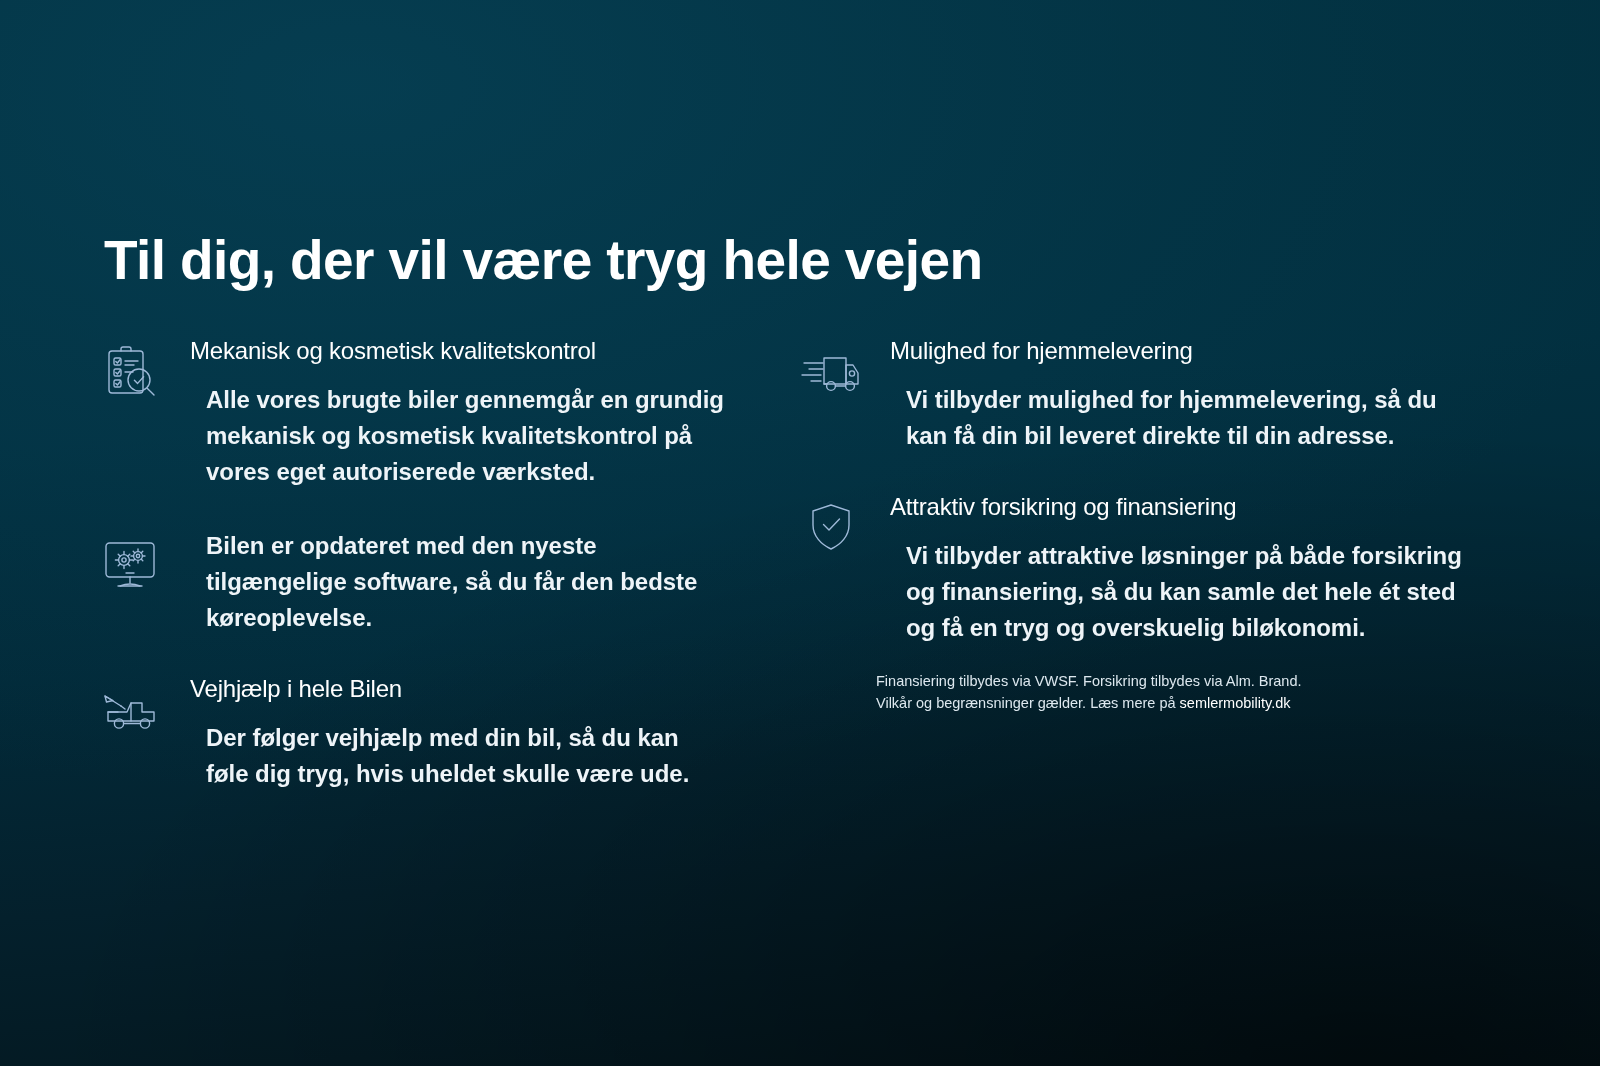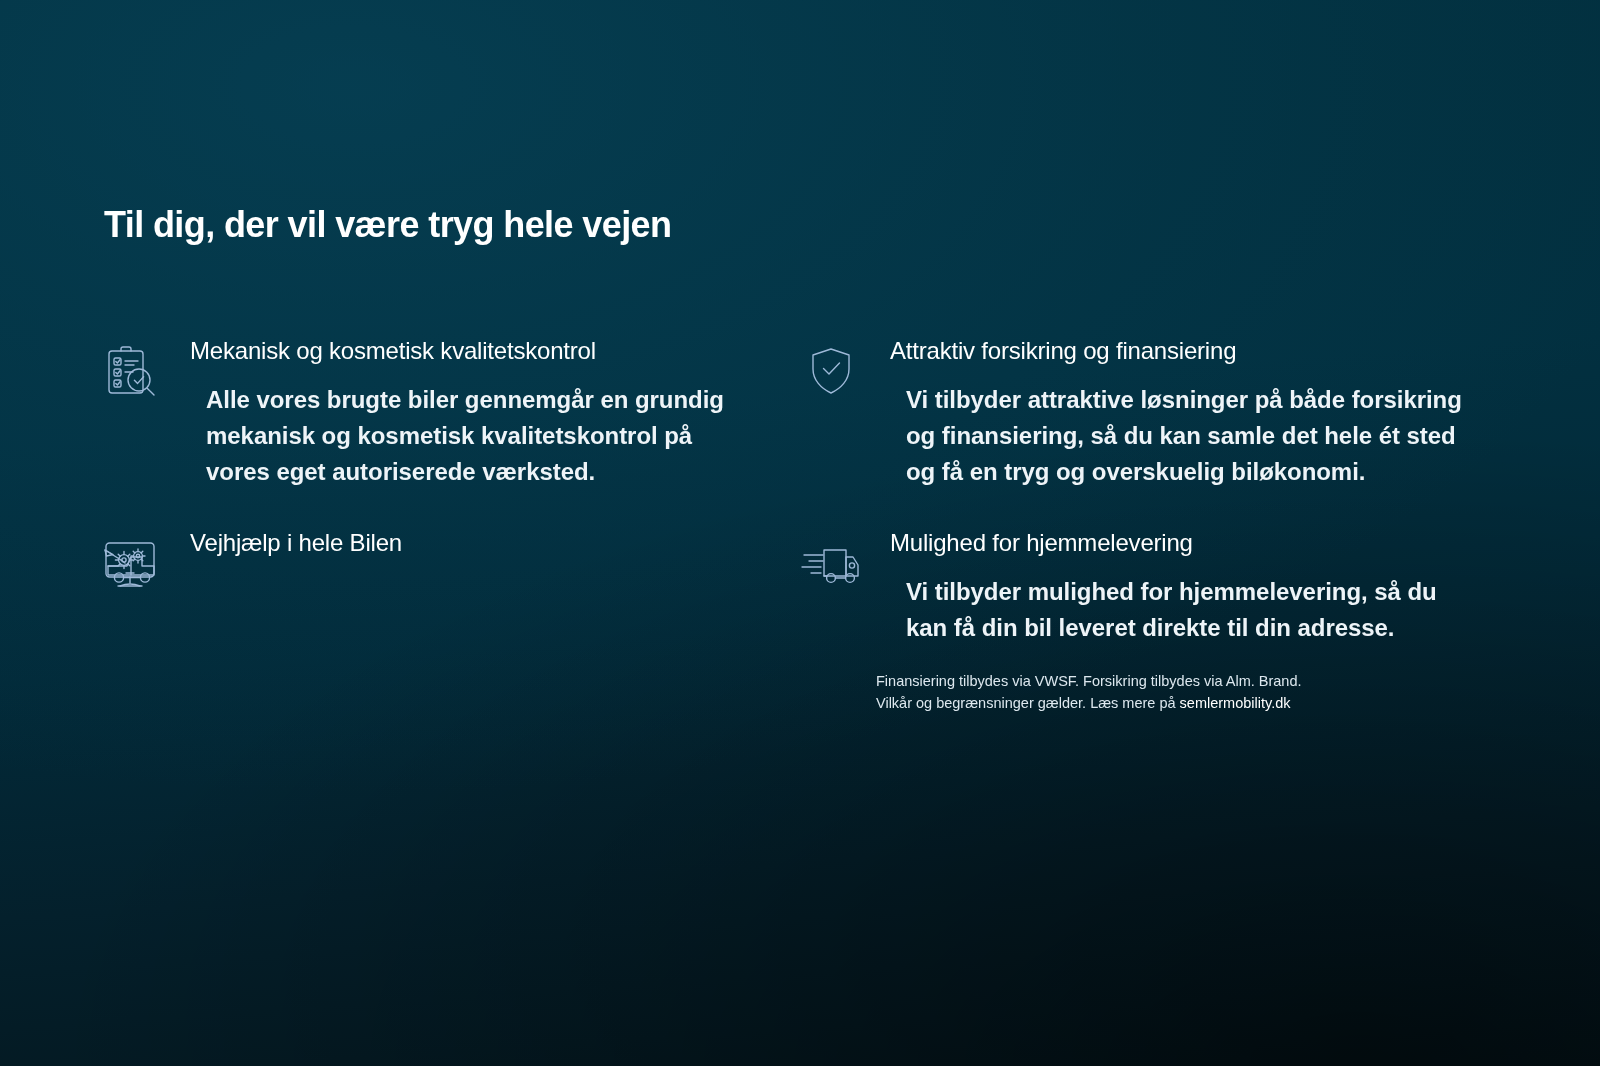--- a/index.html
+++ b/index.html
@@ -25,22 +25,22 @@
       radial-gradient(120% 95% at 22% 8%, rgba(8,72,95,0.55) 0%, rgba(8,72,95,0.18) 42%, rgba(0,0,0,0) 70%),
       radial-gradient(110% 80% at 85% 100%, rgba(0,0,0,0.55) 0%, rgba(0,0,0,0.20) 45%, rgba(0,0,0,0) 75%),
       linear-gradient(176deg, #02303f 0%, #023040 38%, #022a39 58%, #04202c 78%, #041a23 92%, #04161d 100%);
     overflow: hidden;
   }
 
   
   .headline {
     position: absolute;
     left: 104px;
-    top: 181px;
-    font-size: 36px;
+    top: 193px;
+    font-size: 55px;
     line-height: 1.12;
     font-weight: 700;
     letter-spacing: -0.6px;
     color: #ffffff;
     white-space: nowrap;
   }
 
   
   .columns {
     position: absolute;
@@ -203,53 +203,44 @@
             <path d="M20 50 q10-4 20 0"></path>
             <line x1="18" y1="50" x2="42" y2="50"></line>
             <circle cx="24" cy="24" r="5.4"></circle>
             <circle cx="24" cy="24" r="2.1"></circle>
             <path d="M24 15.4 v3 M24 29.6 v3 M15.4 24 h3 M29.6 24 h3 M18.2 18.2 l2.1 2.1 M27.7 27.7 l2.1 2.1 M29.8 18.2 l-2.1 2.1 M20.3 27.7 l-2.1 2.1"></path>
             <circle cx="38" cy="20" r="4.4"></circle>
             <circle cx="38" cy="20" r="1.7"></circle>
             <path d="M38 13 v2.4 M38 24.6 v2.4 M31 20 h2.4 M42.6 20 h2.4 M33.2 15.2 l1.7 1.7 M41.1 23.1 l1.7 1.7 M42.8 15.2 l-1.7 1.7 M34.9 23.1 l-1.7 1.7"></path>
           </svg>
         </span>
+        <p class="feature-body">Bilen er opdateret med den nyeste tilgængelige software, så du får den bedste køreoplevelse.</p>
       </div>
 
       <div class="feature">
         <span class="feature-icon">
           <svg viewBox="0 0 62 56" aria-hidden="true">
             <path d="M8 39 h46 v-9 h-12 v-9 h-11 l-4 9 h-19 z"></path>
             <line x1="31" y1="21" x2="31" y2="39"></line>
             <circle cx="19" cy="41.5" r="4.6"></circle>
             <circle cx="45" cy="41.5" r="4.6"></circle>
             <path d="M23.6 41.5 h16.8"></path>
             <path d="M5 14 l16 10"></path>
             <path d="M5 14 l1.5 6 l6.5-1.5 z"></path>
             <path d="M21 24 l4 3"></path>
             <path d="M8 30 h10"></path>
           </svg>
         </span>
         <p class="feature-title">Vejhjælp i hele Bilen</p>
+        <p class="feature-body">Der følger vejhjælp med din bil, så du kan føle dig tryg, hvis uheldet skulle være ude.</p>
       </div>
 
     </div>
 
     <div class="col col-right">
-
-      <div class="feature">
-        <span class="feature-icon">
-          <svg viewBox="0 0 62 56" aria-hidden="true">
-            <path d="M31 5 L49 11 v14 c0 11-8 19.5-18 24 -10-4.5-18-13-18-24 V11 z"></path>
-            <path d="M23.5 24.5 l5.5 5.5 l10.5-11"></path>
-          </svg>
-        </span>
-        <p class="feature-title">Attraktiv forsikring og finansiering</p>
-        <p class="feature-body">Vi tilbyder attraktive løsninger på både forsikring og finansiering, så du kan samle det hele ét sted og få en tryg og overskuelig biløkonomi.</p>
-      </div>
 
       <div class="feature">
         <span class="feature-icon">
           <svg viewBox="0 0 62 56" aria-hidden="true">
             <path d="M24 14 h22 v26 h-22 z"></path>
             <path d="M46 21 h7 l5 8 v11 h-12 z"></path>
             <circle cx="31" cy="42" r="4.4"></circle>
             <circle cx="50" cy="42" r="4.4"></circle>
             <path d="M35.4 42 h10.2"></path>
             <path d="M24 40 h2.6"></path>
@@ -257,20 +248,31 @@
             <line x1="4" y1="19" x2="23" y2="19"></line>
             <line x1="9" y1="25" x2="23" y2="25"></line>
             <line x1="2" y1="31" x2="21" y2="31"></line>
             <line x1="11" y1="37" x2="21" y2="37"></line>
           </svg>
         </span>
         <p class="feature-title">Mulighed for hjemmelevering</p>
         <p class="feature-body">Vi tilbyder mulighed for hjemmelevering, så du kan få din bil leveret direkte til din adresse.</p>
       </div>
 
+      <div class="feature">
+        <span class="feature-icon">
+          <svg viewBox="0 0 62 56" aria-hidden="true">
+            <path d="M31 5 L49 11 v14 c0 11-8 19.5-18 24 -10-4.5-18-13-18-24 V11 z"></path>
+            <path d="M23.5 24.5 l5.5 5.5 l10.5-11"></path>
+          </svg>
+        </span>
+        <p class="feature-title">Attraktiv forsikring og finansiering</p>
+        <p class="feature-body">Vi tilbyder attraktive løsninger på både forsikring og finansiering, så du kan samle det hele ét sted og få en tryg og overskuelig biløkonomi.</p>
+      </div>
+
     </div>
   </div>
 
   <div class="fineprint">
     <div>Finansiering tilbydes via VWSF. Forsikring tilbydes via Alm. Brand.</div>
     <div><span>Vilkår og begrænsninger gælder. Læs mere på </span><span class="bold">semlermobility.dk</span></div>
   </div>
 
 
 </div>

